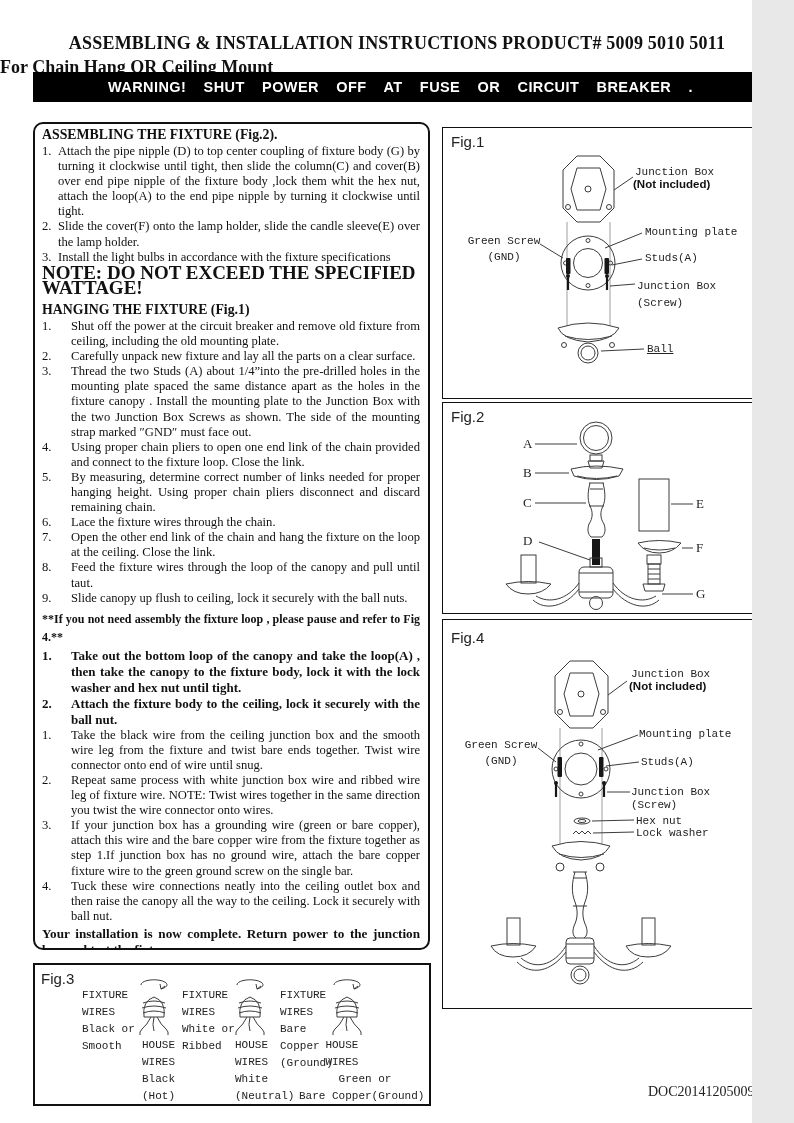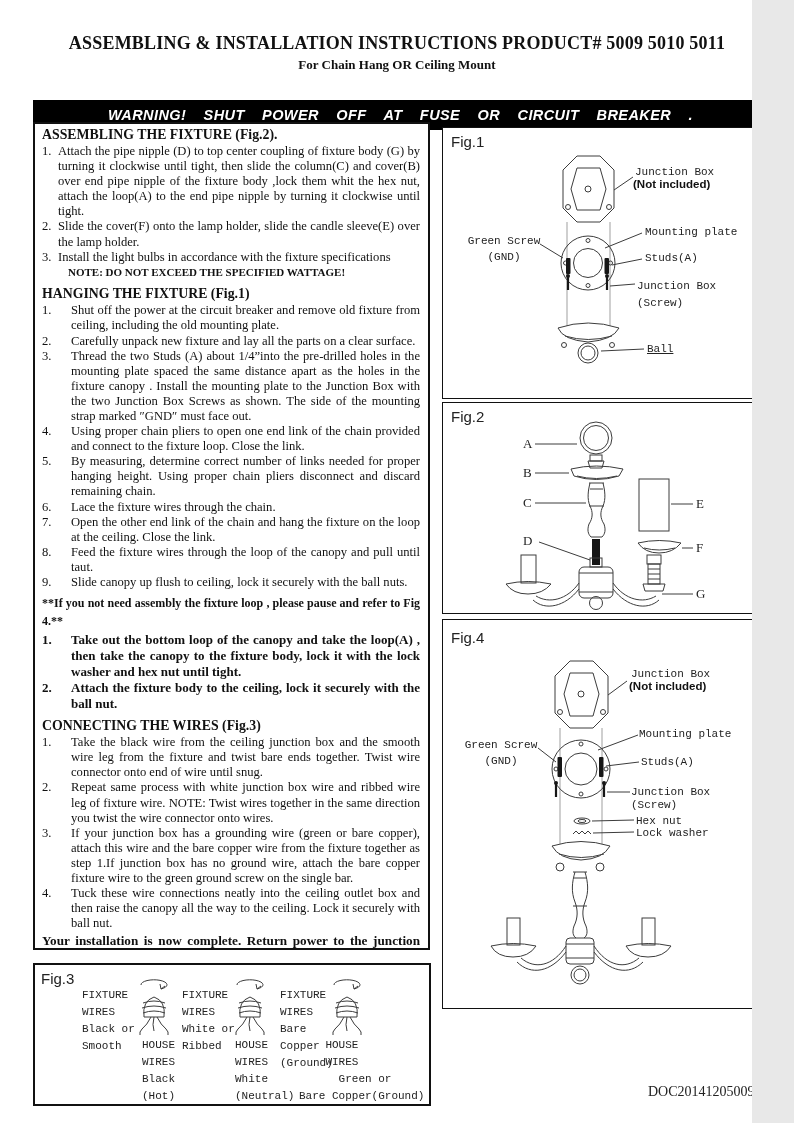--- a/index.html
+++ b/index.html
@@ -1,44 +1,44 @@
 <!DOCTYPE html>
 <html><head>
 <meta charset="utf-8">
 <style>
   html,body{margin:0;padding:0;background:#e8e8e8;}
   .page{position:relative;width:752px;height:1123px;background:#ffffff;overflow:hidden;
         font-family:"Liberation Serif", serif;color:#111;}
   .abs{position:absolute;}
   .title1{left:0;top:33px;width:794px;text-align:center;font-size:18px;font-weight:bold;letter-spacing:.2px;}
-  .title2{left:0;top:57px;width:794px;text-align:center;font-size:13px;font-weight:bold;}
-  .warnbar{left:33px;top:100px;width:735px;height:30px;background:#000;color:#fff;
+  .title2{left:0;top:57px;width:794px;text-align:left;font-size:18px;font-weight:bold;}
+  .warnbar{left:33px;top:72px;width:735px;height:30px;background:#000;color:#fff;
            display:flex;align-items:center;justify-content:center;
            font-family:"Liberation Sans", sans-serif;font-weight:bold;font-size:14.5px;
-           word-spacing:13px;letter-spacing:.4px;font-style:italic;}
+           word-spacing:13px;letter-spacing:.4px;}
   .panel{border:2px solid #111;background:#fff;box-sizing:border-box;}
-  .instr{left:33px;top:122px;width:397px;height:828px;padding:3px 8px 2px 7px;overflow:hidden;}
+  .instr{left:33px;top:122px;width:397px;height:828px;padding:3px 8px 2px 7px;overflow:hidden;border-radius:10px;}
   .figbox{position:absolute;background:#fff;}
   .fig1{left:442px;top:127px;width:326px;height:270px;border:1.5px solid #111;}
   .fig2{left:442px;top:402px;width:326px;height:210px;border:1.5px solid #111;}
   .fig4{left:442px;top:619px;width:326px;height:388px;border:1.5px solid #111;padding-left:12px;}
   .fig3{left:33px;top:963px;width:394px;height:139px;border:2px solid #111;}
   .figtag{position:absolute;font-family:"Liberation Sans", sans-serif;font-size:15px;color:#222;}
   .mlab{position:absolute;font-family:"Liberation Mono", monospace;font-size:11px;color:#222;line-height:13px;white-space:pre;}
   .mlab.c{text-align:center;}
   .sublab{position:absolute;font-family:"Liberation Sans", sans-serif;font-weight:bold;font-size:11.5px;color:#111;white-space:pre;}
   .part{position:absolute;font-size:13px;color:#222;}
   .h{font-size:13.8px;font-weight:bold;margin:6px 0 1px 0;}
   .h.first{margin-top:0;}
   .item{display:flex;font-size:12.6px;line-height:15.1px;}
   .item .num{flex:0 0 16px;}
   .item.wide .num{flex:0 0 29px;}
   .item .txt{flex:1;text-align:justify;}
   .bold{font-weight:bold;}
-  .notebold{font-weight:bold;font-size:11px;line-height:15.6px;margin-left:26px;}
+  .notebold{font-weight:bold;font-size:19px;line-height:15.6px;}
   .loopnote{font-weight:bold;font-size:12px;line-height:18px;text-align:justify;margin:4px 0 2px 0;}
   .bitem{font-size:13px;line-height:16px;}
   .closing{font-weight:bold;font-size:13.2px;line-height:16.5px;text-align:justify;margin-top:2px;}
   .docnum{left:648px;top:1084px;font-size:14px;color:#222;}
   svg{position:absolute;left:0;top:0;}
   .ln{stroke:#3c3c3c;stroke-width:1;fill:none;}
   .thin{stroke:#777;stroke-width:.7;fill:none;}
   .blk{fill:#161616;stroke:none;}
 </style>
 </head>
@@ -109,21 +109,20 @@
     <div class="loopnote">**If you not need assembly the fixture loop , please pause and refer to Fig 4.**</div>
     <div class="item wide bitem bold">
         <span class="num">1.</span>
         <span class="txt">Take out the bottom loop of the canopy and take the loop(A) , then take the canopy to the fixture body, lock it with the lock washer and hex nut until tight.</span>
       </div>
     <div class="item wide bitem bold">
         <span class="num">2.</span>
         <span class="txt">Attach the fixture body to the ceiling, lock it securely with the ball nut.</span>
       </div>
 
-    <div class="h">CONNECTING THE WIRES (Fig.3)</div>
     <div class="item wide">
         <span class="num">1.</span>
         <span class="txt">Take the black wire from the ceiling junction box and the smooth wire leg from the fixture and twist bare ends together. Twist wire connector onto end of wire until snug.</span>
       </div>
     <div class="item wide">
         <span class="num">2.</span>
         <span class="txt">Repeat same process with white junction box wire and ribbed wire leg of fixture wire. NOTE: Twist wires together in the same direction you twist the wire connector onto wires.</span>
       </div>
     <div class="item wide">
         <span class="num">3.</span>

